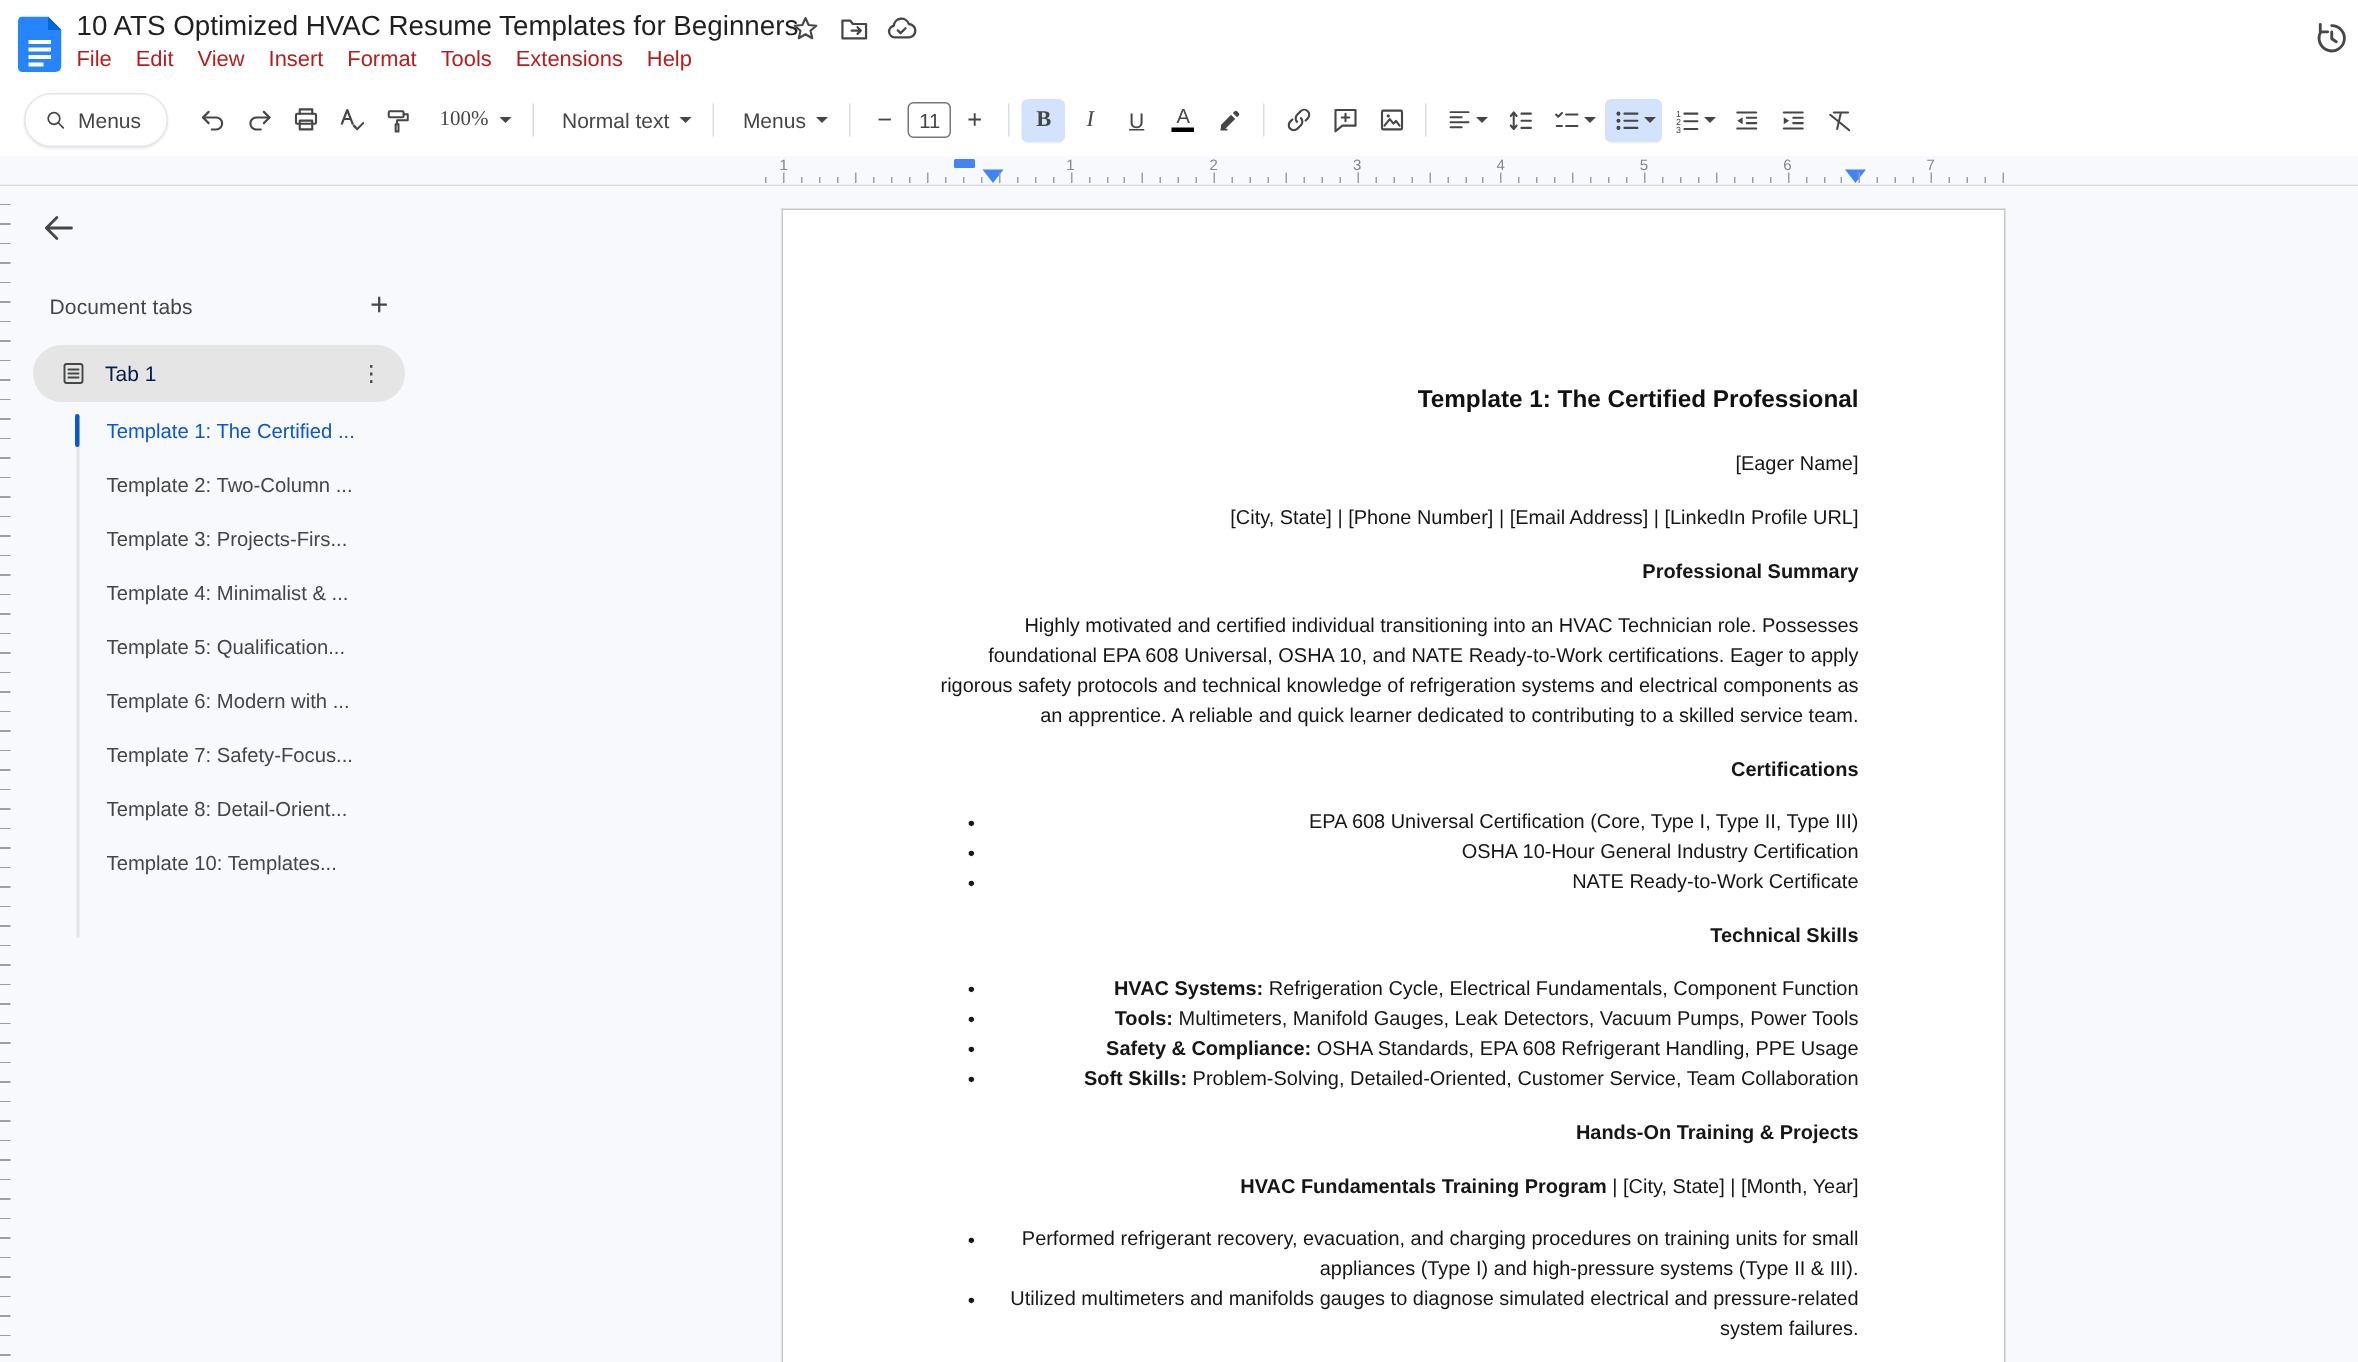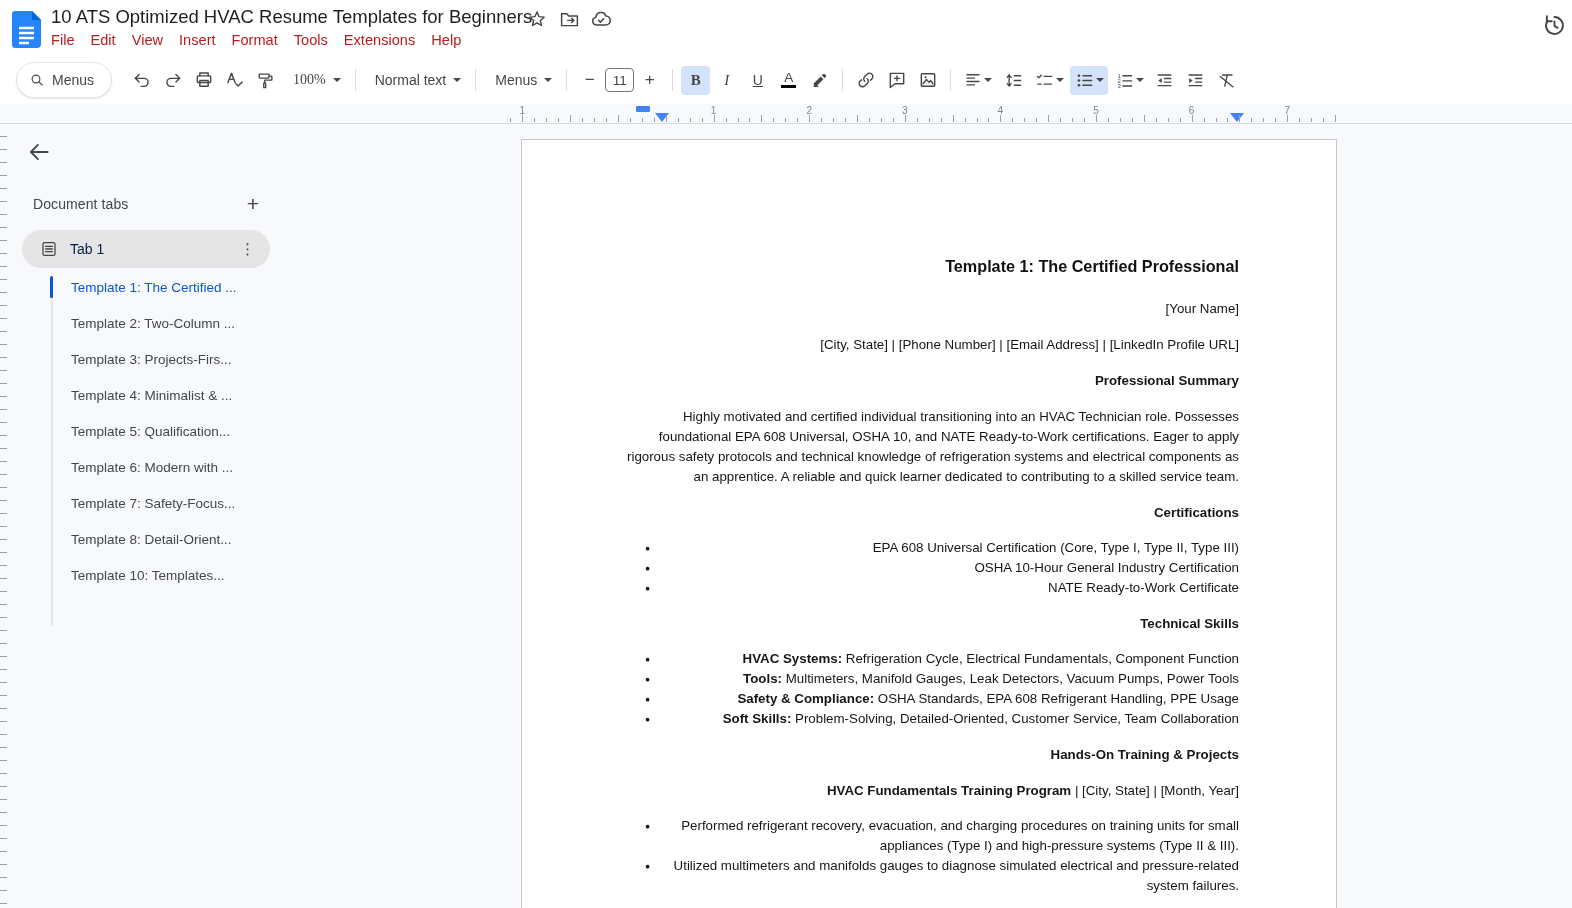--- a/index.html
+++ b/index.html
@@ -420,21 +420,21 @@
       <div class="tpl-item">Template 5: Qualification...</div>
       <div class="tpl-item">Template 6: Modern with ...</div>
       <div class="tpl-item">Template 7: Safety-Focus...</div>
       <div class="tpl-item">Template 8: Detail-Orient...</div>
       <div class="tpl-item">Template 10: Templates...</div>
     </div>
 
   <div class="page">
     <div class="page-content" id="doc-content">
         <h2>Template 1: The Certified Professional</h2>
-        <p>[Your Name]</p>
+        <p>[Eager Name]</p>
         <p>[City, State] | [Phone Number] | [Email Address] | [LinkedIn Profile URL]</p>
         <h3>Professional Summary</h3>
         <p>Highly motivated and certified individual transitioning into an HVAC Technician role. Possesses foundational EPA 608 Universal, OSHA 10, and NATE Ready-to-Work certifications. Eager to apply rigorous safety protocols and technical knowledge of refrigeration systems and electrical components as an apprentice. A reliable and quick learner dedicated to contributing to a skilled service team.</p>
         <h3>Certifications</h3>
         <ul>
           <li>EPA 608 Universal Certification (Core, Type I, Type II, Type III)</li>
           <li>OSHA 10-Hour General Industry Certification</li>
           <li>NATE Ready-to-Work Certificate</li>
         </ul>
         <h3>Technical Skills</h3>

